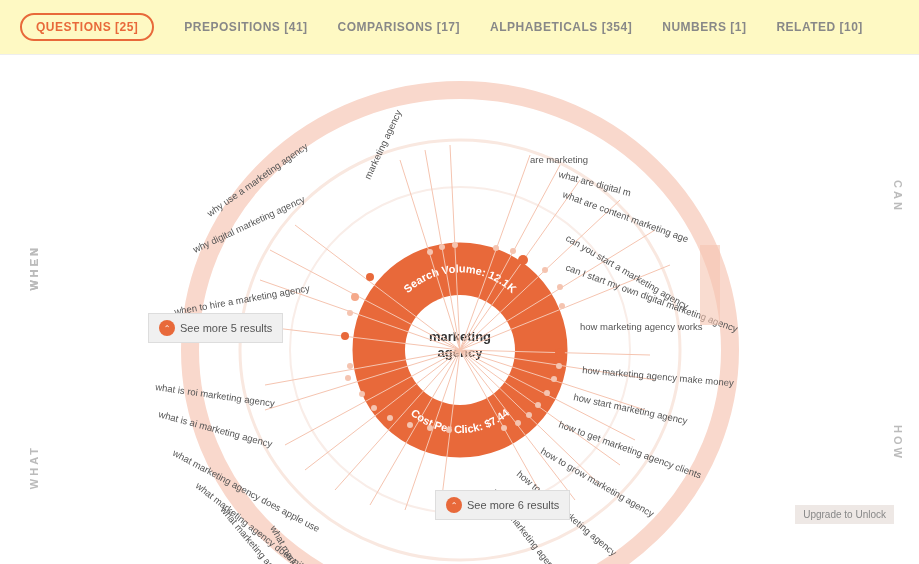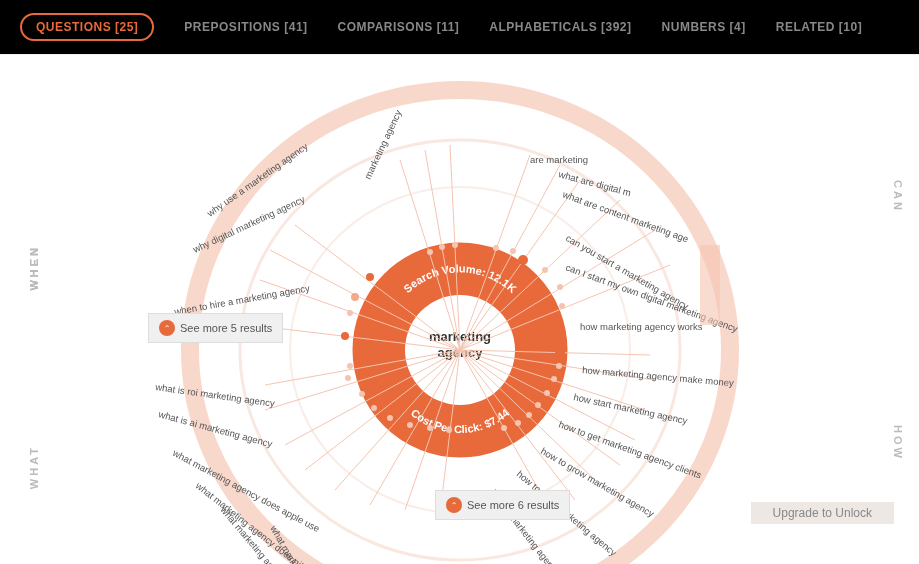--- a/index.html
+++ b/index.html
@@ -11,21 +11,21 @@
       background: #fff;
     }
 
     
     .header {
       display: flex;
       align-items: center;
       padding: 16px 20px;
       height: 55px;
       border-bottom: 1px solid #eee;
-      background: #000000;
+      background: #fef9c3;
       gap: 30px;
     }
     .tab {
       font-size: 12px;
       font-weight: 600;
       color: #888;
       cursor: pointer;
       letter-spacing: 0.5px;
       white-space: nowrap;
     }
@@ -77,37 +77,37 @@
       align-items: center;
       justify-content: center;
       color: white;
       font-size: 8px;
     }
 
     
     .upgrade-box {
       position: absolute;
       background: rgba(200,180,170,0.3);
-      padding: 4px 22px;
-      font-size: 12px;
+      padding: 4px 8px;
+      font-size: 10px;
       color: #888;
       white-space: nowrap;
     }
   </style>
 </head>
 <body>
 
 <div>
 
   <div class="header">
     <div class="tab active">QUESTIONS [25]</div>
     <div class="tab">PREPOSITIONS [41]</div>
-    <div class="tab">COMPARISONS [11]</div>
-    <div class="tab">ALPHABETICALS [392]</div>
-    <div class="tab">NUMBERS [4]</div>
+    <div class="tab">COMPARISONS [17]</div>
+    <div class="tab">ALPHABETICALS [354]</div>
+    <div class="tab">NUMBERS [1]</div>
     <div class="tab">RELATED [10]</div>
   </div>
 
   <div class="viz-area">
 
     <svg style="position:absolute;top:0;left:0;width:100%;height:100%;">
 
       <ellipse cx="460" cy="295" rx="270" ry="260" fill="none" stroke="#f9d8cc" stroke-width="18"></ellipse>
 
       <ellipse cx="460" cy="295" rx="220" ry="210" fill="none" stroke="#f9e8e0" stroke-width="3"></ellipse>

